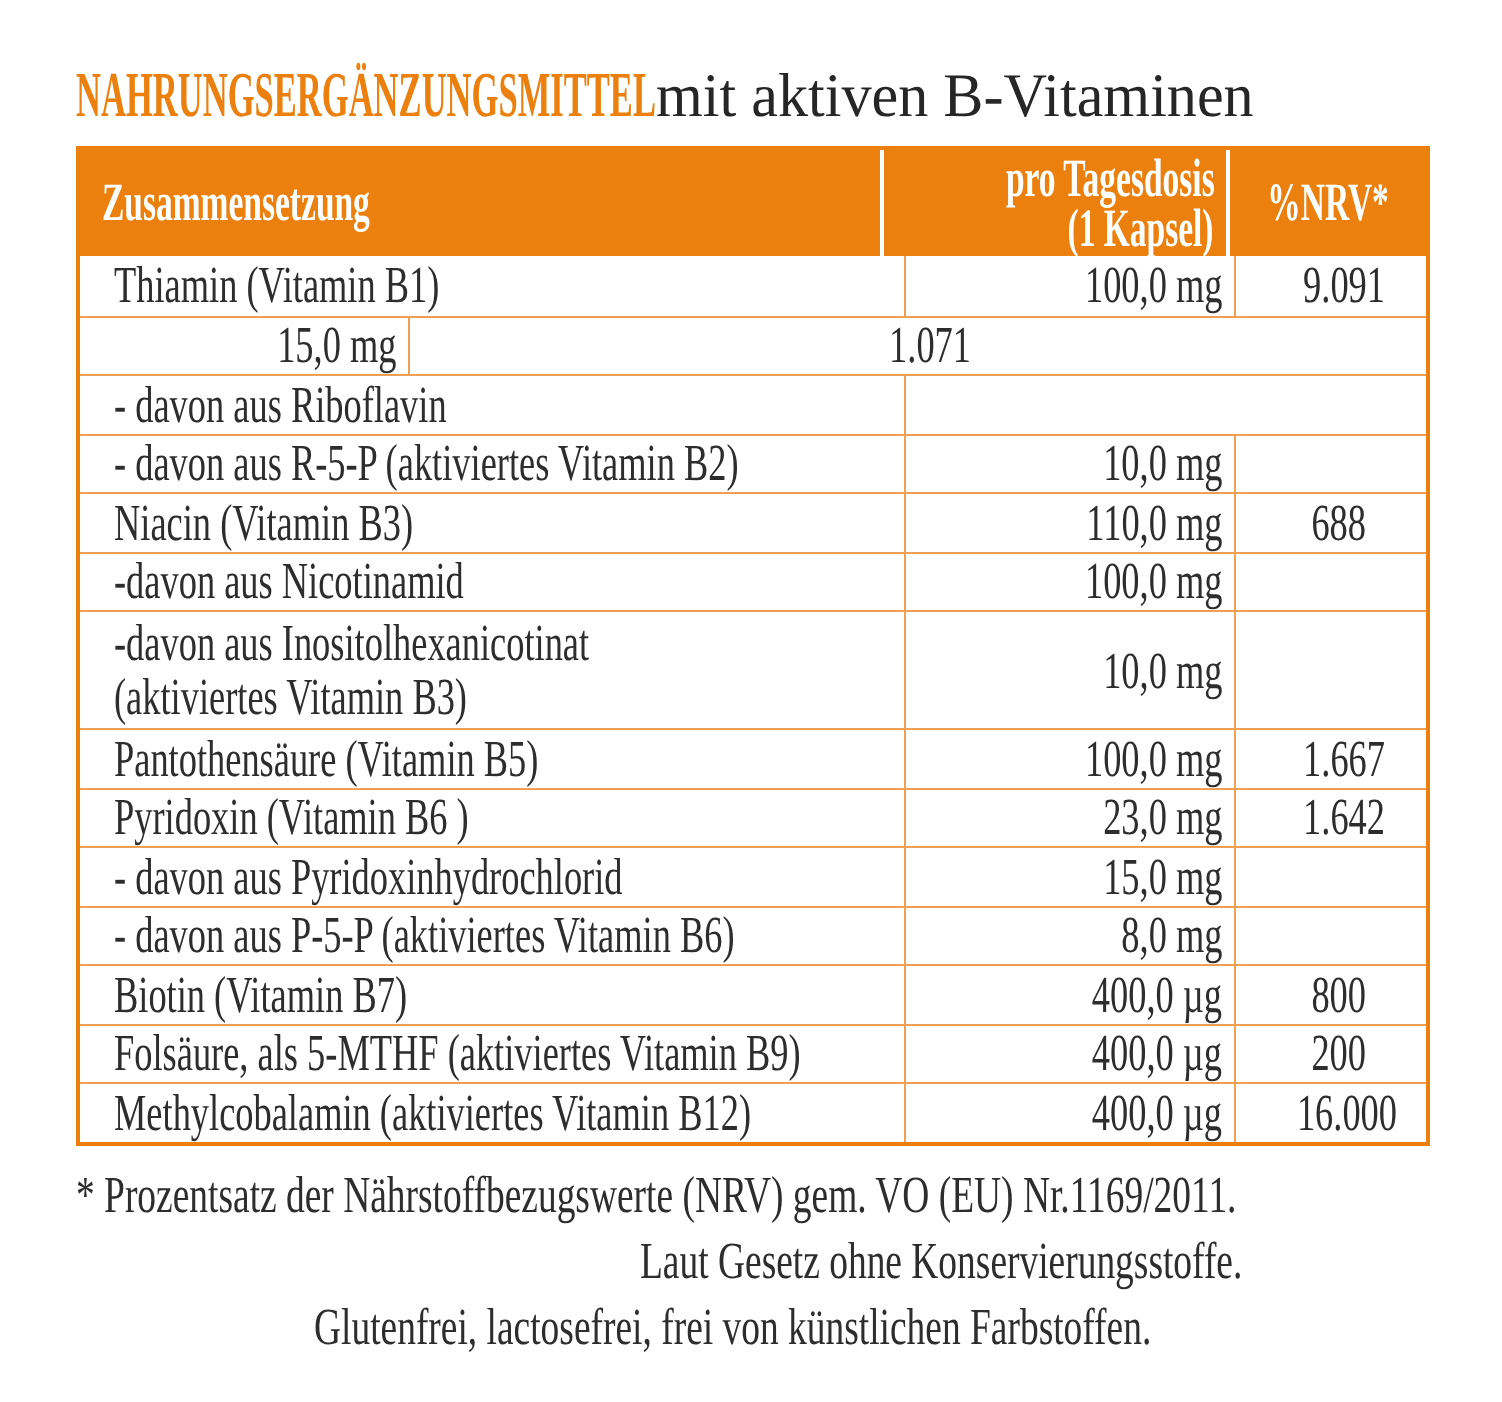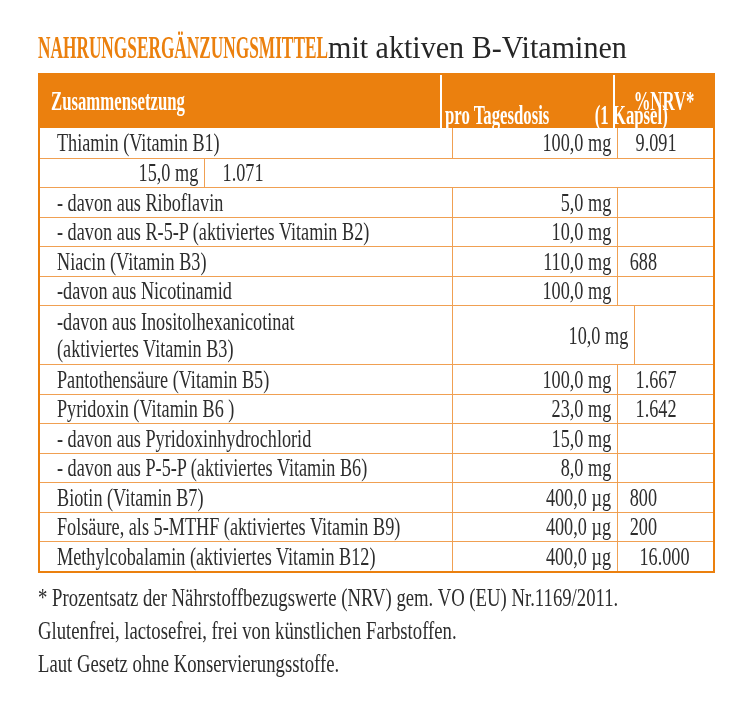--- a/index.html
+++ b/index.html
@@ -19,41 +19,41 @@
   .title-rest{position:absolute;left:290px;top:1px;font-size:31px;line-height:36px;font-weight:400;
     color:#262626;white-space:nowrap;display:inline-block;
     transform:scaleX(0.97);transform-origin:0 0;}
 
   
   .ntable{position:absolute;left:38px;top:73px;width:677px;border:2px solid var(--orange);background:#fef9c3;}
   .thead{display:flex;height:53px;background:var(--orange);color:#fff;font-weight:700;}
   .th{display:flex;align-items:center;overflow:visible;}
   .th1{width:413px;padding-left:11px;}
   .th2{width:175px;border-left:2px solid #fff;border-right:2px solid #fff;
-       justify-content:center;align-items:flex-end;padding-right:6px;}
+       flex-direction:column;justify-content:center;align-items:flex-end;padding-right:6px;}
   .th3{flex:1;justify-content:center;}
   .hspan{display:inline-block;white-space:nowrap;font-size:27px;line-height:25px;transform:scaleX(0.62);}
   .th1 .hspan{transform-origin:0 50%;}
   .th2 .hspan{transform-origin:100% 50%;}
   .th3 .hspan{transform-origin:50% 50%;}
 
   .tr{display:flex;height:29.5px;background:#fff;}
   .tr + .tr{border-top:1px solid var(--rule);}
-  .tr.tall{height:59px;gap:17px;}
+  .tr.tall{height:59px;}
   .td{display:flex;align-items:center;color:var(--ink);font-size:26px;overflow:visible;}
   .td1{width:413px;padding-left:17px;border-right:1px solid var(--rule);}
   .td2{width:165px;justify-content:flex-end;padding-right:6px;border-right:1px solid var(--rule);}
-  .td3{flex:1;justify-content:flex-start;padding-right:5px;}
+  .td3{flex:1;justify-content:center;padding-right:5px;}
   .nspan{display:inline-block;white-space:nowrap;transform:scaleX(0.70);transform-origin:0 50%;line-height:27px;}
   .vspan{display:inline-block;white-space:nowrap;transform:scaleX(0.70);transform-origin:100% 50%;line-height:27px;}
   .tall .nspan{white-space:normal;width:143%;line-height:27px;}
 
   
   .footnotes{position:absolute;left:38px;top:581px;width:700px;color:var(--ink);font-size:26px;}
-  .fline{height:33px;line-height:33px;}
+  .fline{height:33px;line-height:33px;text-align:right;}
   .fspan{display:inline-block;white-space:nowrap;transform:scaleX(0.72);transform-origin:0 50%;}
 </style>
 </head>
 <body>
 
 <div class="page">
 
   <div class="title">
     <span class="title-brand">NAHRUNGSERGÄNZUNGSMITTEL</span>
     <span class="title-rest">mit aktiven B-Vitaminen</span>
@@ -92,23 +92,20 @@
         </div>
       <div class="td td3">
           <span class="vspan">1.071</span>
         </div>
     </div>
 
     <div class="tr">
       <div class="td td1">
           <span class="nspan">- davon aus Riboflavin</span>
         </div>
-      <div class="td td2">
-          <span class="vspan">5,0 mg</span>
-        </div>
       <div class="td td3">
           <span class="vspan"></span>
         </div>
     </div>
 
     <div class="tr">
       <div class="td td1">
           <span class="nspan">- davon aus R-5-P (aktiviertes Vitamin B2)</span>
         </div>
       <div class="td td2">
@@ -236,17 +233,17 @@
         </div>
       <div class="td td3">
           <span class="vspan">16.000</span>
         </div>
     </div>
 
   </div>
 
   <div class="footnotes">
     <div class="fline"><span class="fspan">* Prozentsatz der Nährstoffbezugswerte (NRV) gem. VO (EU) Nr.1169/2011.</span></div>
+    <div class="fline"><span class="fspan">Laut Gesetz ohne Konservierungsstoffe.</span></div>
     <div class="fline"><span class="fspan">Glutenfrei, lactosefrei, frei von künstlichen Farbstoffen.</span></div>
-    <div class="fline"><span class="fspan">Laut Gesetz ohne Konservierungsstoffe.</span></div>
   </div>
 
 </div>
 
 </body></html>

